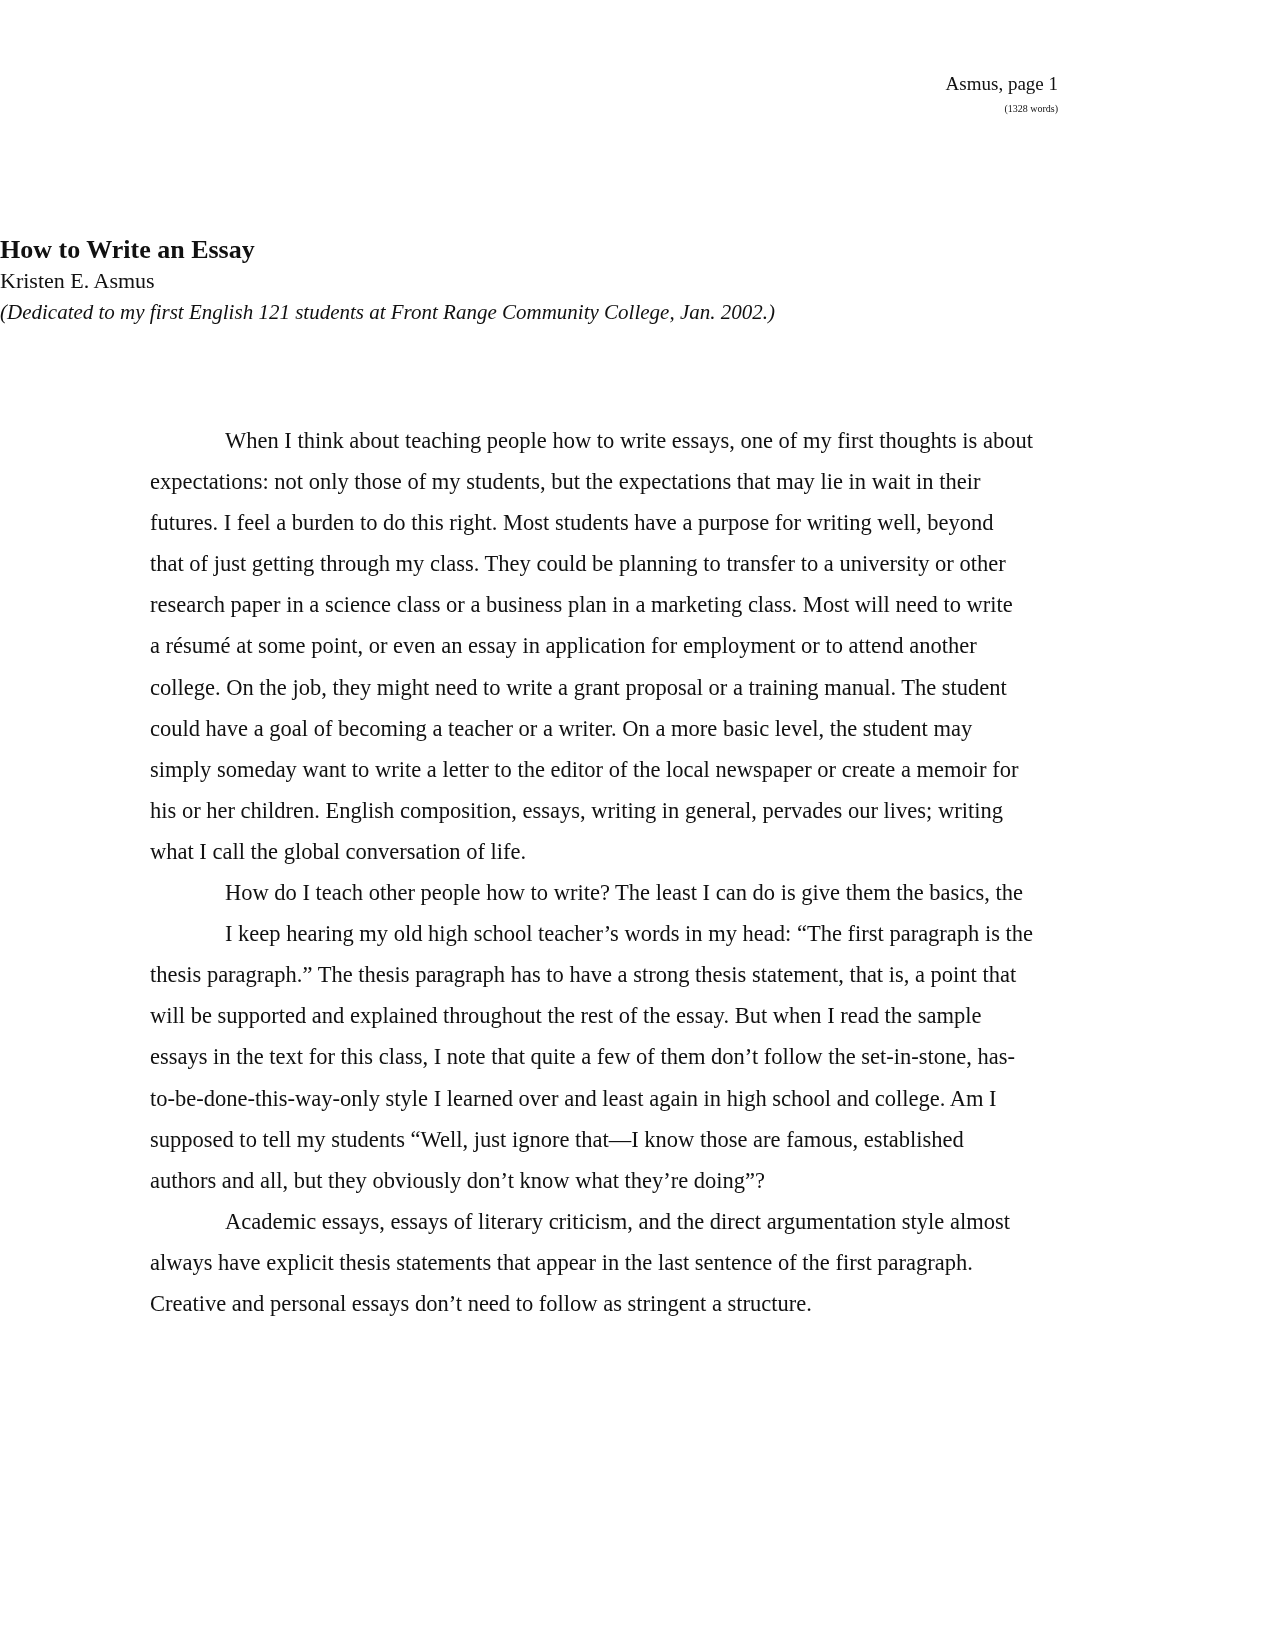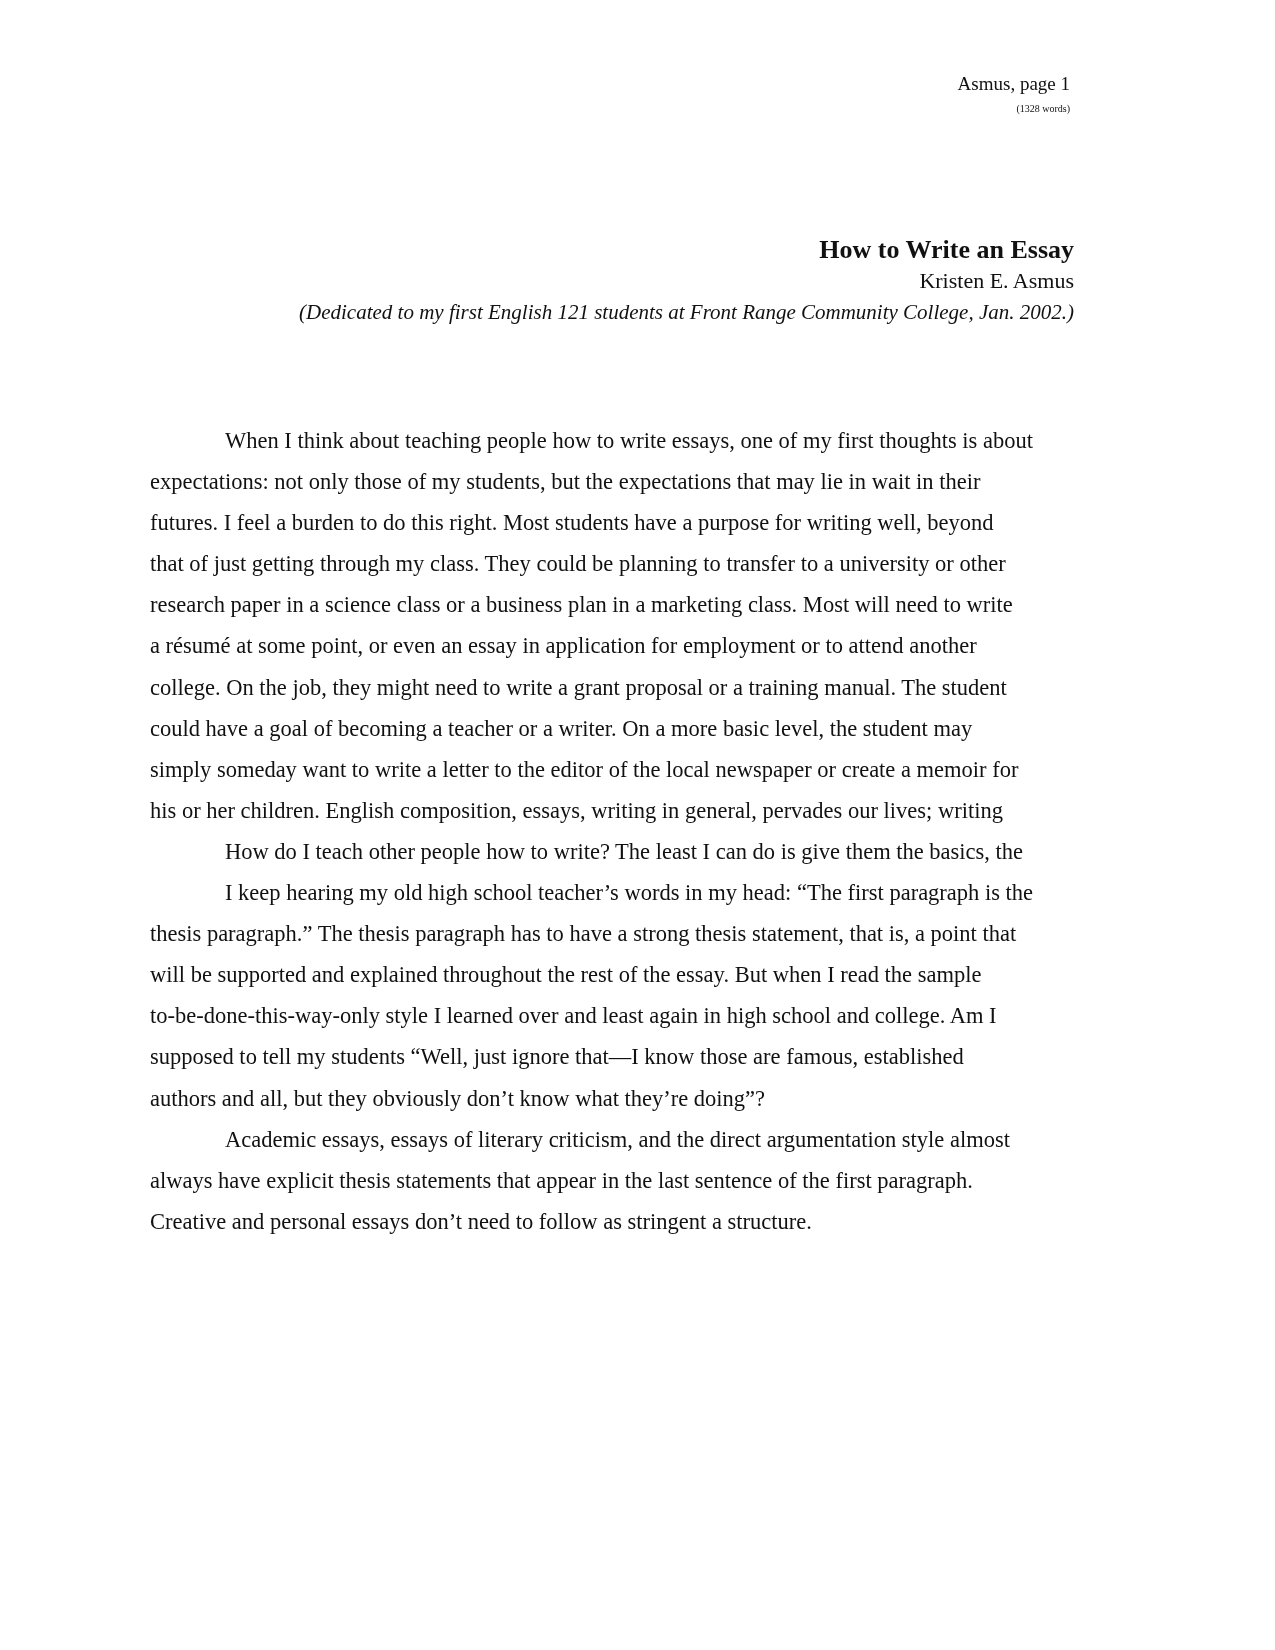--- a/index.html
+++ b/index.html
@@ -1,21 +1,21 @@
 <!DOCTYPE html>
 <html><head>
 <meta charset="utf-8">
 <style>
   html, body { margin: 0; padding: 0; background: #ffffff; }
   body { width: 1275px; height: 1650px; position: relative; overflow: hidden;
          font-family: "Liberation Serif", "DejaVu Serif", serif; color: #111; }
-  .header { position: absolute; right: 205px; top: 72px; text-align: right; }
+  .header { position: absolute; right: 217px; top: 72px; text-align: right; }
   .header-page { font-size: 19px; line-height: 24px; }
   .header-words { font-size: 10px; line-height: 22px; margin-top: 2px; }
-  .title-block { position: absolute; left: 0; width: 1074px; top: 234px; text-align: right; }
+  .title-block { position: absolute; left: 0; width: 1074px; top: 234px; text-align: left; }
   .title { font-size: 26px; font-weight: bold; line-height: 32px; }
   .author { font-size: 22px; line-height: 30px; }
   .dedication { font-size: 21px; font-style: italic; line-height: 32px; }
   .body { position: absolute; left: 150px; top: 420px; width: 980px; }
   .line { font-size: 22.5px; line-height: 41.1px; white-space: nowrap; height: 41.1px; }
   .indent { padding-left: 75px; }
 </style>
 </head>
 <body>
 
@@ -34,23 +34,25 @@
   <div class="line indent">When I think about teaching people how to write essays, one of my first thoughts is about</div>
   <div class="line">expectations: not only those of my students, but the expectations that may lie in wait in their</div>
   <div class="line">futures. I feel a burden to do this right. Most students have a purpose for writing well, beyond</div>
   <div class="line">that of just getting through my class. They could be planning to transfer to a university or other</div>
   <div class="line">research paper in a science class or a business plan in a marketing class. Most will need to write</div>
   <div class="line">a résumé at some point, or even an essay in application for employment or to attend another</div>
   <div class="line">college. On the job, they might need to write a grant proposal or a training manual. The student</div>
   <div class="line">could have a goal of becoming a teacher or a writer. On a more basic level, the student may</div>
   <div class="line">simply someday want to write a letter to the editor of the local newspaper or create a memoir for</div>
   <div class="line">his or her children. English composition, essays, writing in general, pervades our lives; writing</div>
+  <div class="line">what I call the global conversation of life.</div>
   <div class="line indent">How do I teach other people how to write? The least I can do is give them the basics, the</div>
   <div class="line indent">I keep hearing my old high school teacher’s words in my head: “The first paragraph is the</div>
   <div class="line">thesis paragraph.” The thesis paragraph has to have a strong thesis statement, that is, a point that</div>
   <div class="line">will be supported and explained throughout the rest of the essay. But when I read the sample</div>
+  <div class="line">essays in the text for this class, I note that quite a few of them don’t follow the set-in-stone, has-</div>
   <div class="line">to-be-done-this-way-only style I learned over and least again in high school and college. Am I</div>
   <div class="line">supposed to tell my students “Well, just ignore that—I know those are famous, established</div>
   <div class="line">authors and all, but they obviously don’t know what they’re doing”?</div>
   <div class="line indent">Academic essays, essays of literary criticism, and the direct argumentation style almost</div>
   <div class="line">always have explicit thesis statements that appear in the last sentence of the first paragraph.</div>
   <div class="line">Creative and personal essays don’t need to follow as stringent a structure.</div>
 </div>
 
 </body></html>

